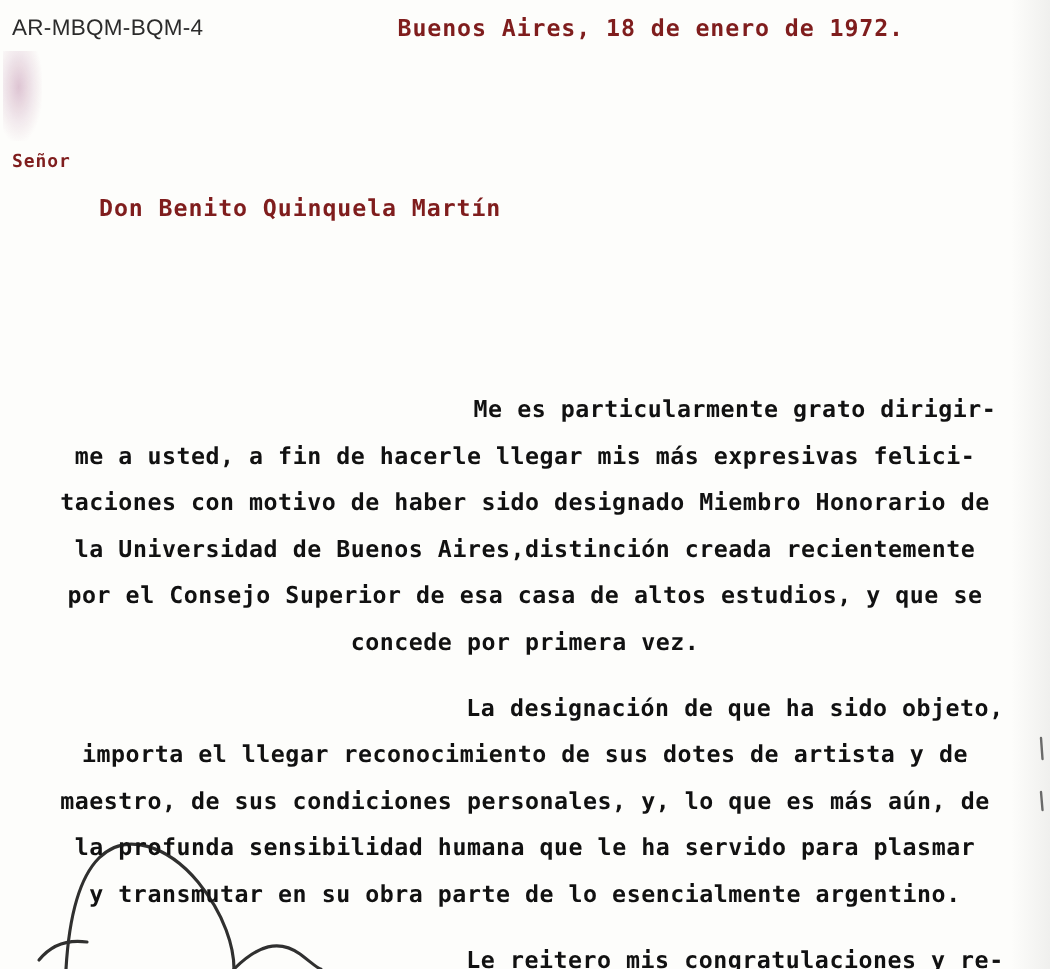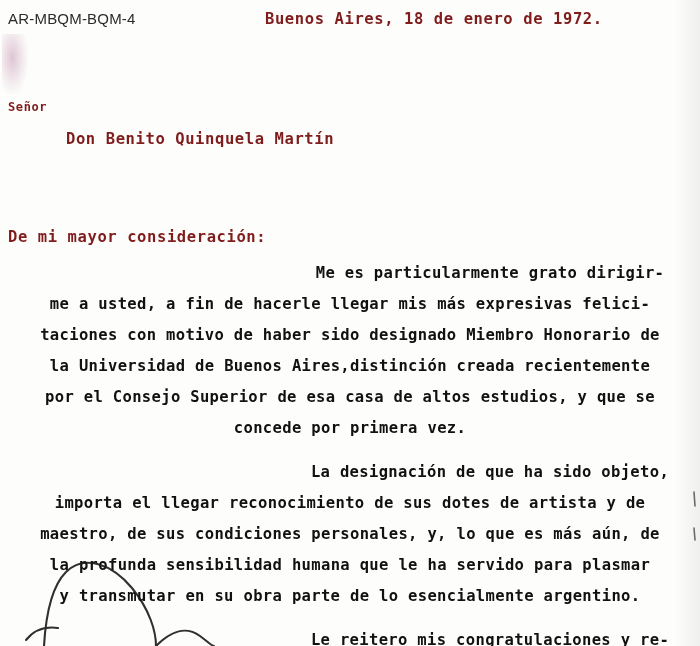--- a/index.html
+++ b/index.html
@@ -124,21 +124,20 @@
 <div id="page">
 
   <div class="archive-ref">AR-MBQM-BQM-4</div>
 
   <div class="typed dateline">Buenos Aires, 18 de enero de 1972.</div>
 
   <div class="typed addr-line1">Señor</div>
 
   <div class="typed addr-line2">Don Benito Quinquela Martín</div>
 
-  <div class="typed salutation">De mi mayor consideración:</div>
 
   <div class="body-block">
     <p class="para"><span class="indent"></span><span>Me es particularmente grato dirigir-
 me a usted, a fin de hacerle llegar mis más expresivas felici-
 taciones con motivo de haber sido designado Miembro Honorario de
 la Universidad de Buenos Aires,distinción creada recientemente
 por el Consejo Superior de esa casa de altos estudios, y que se
 concede por primera vez.</span></p>
     <p class="para"><span class="indent"></span><span>La designación de que ha sido objeto,
 importa el llegar reconocimiento de sus dotes de artista y de

